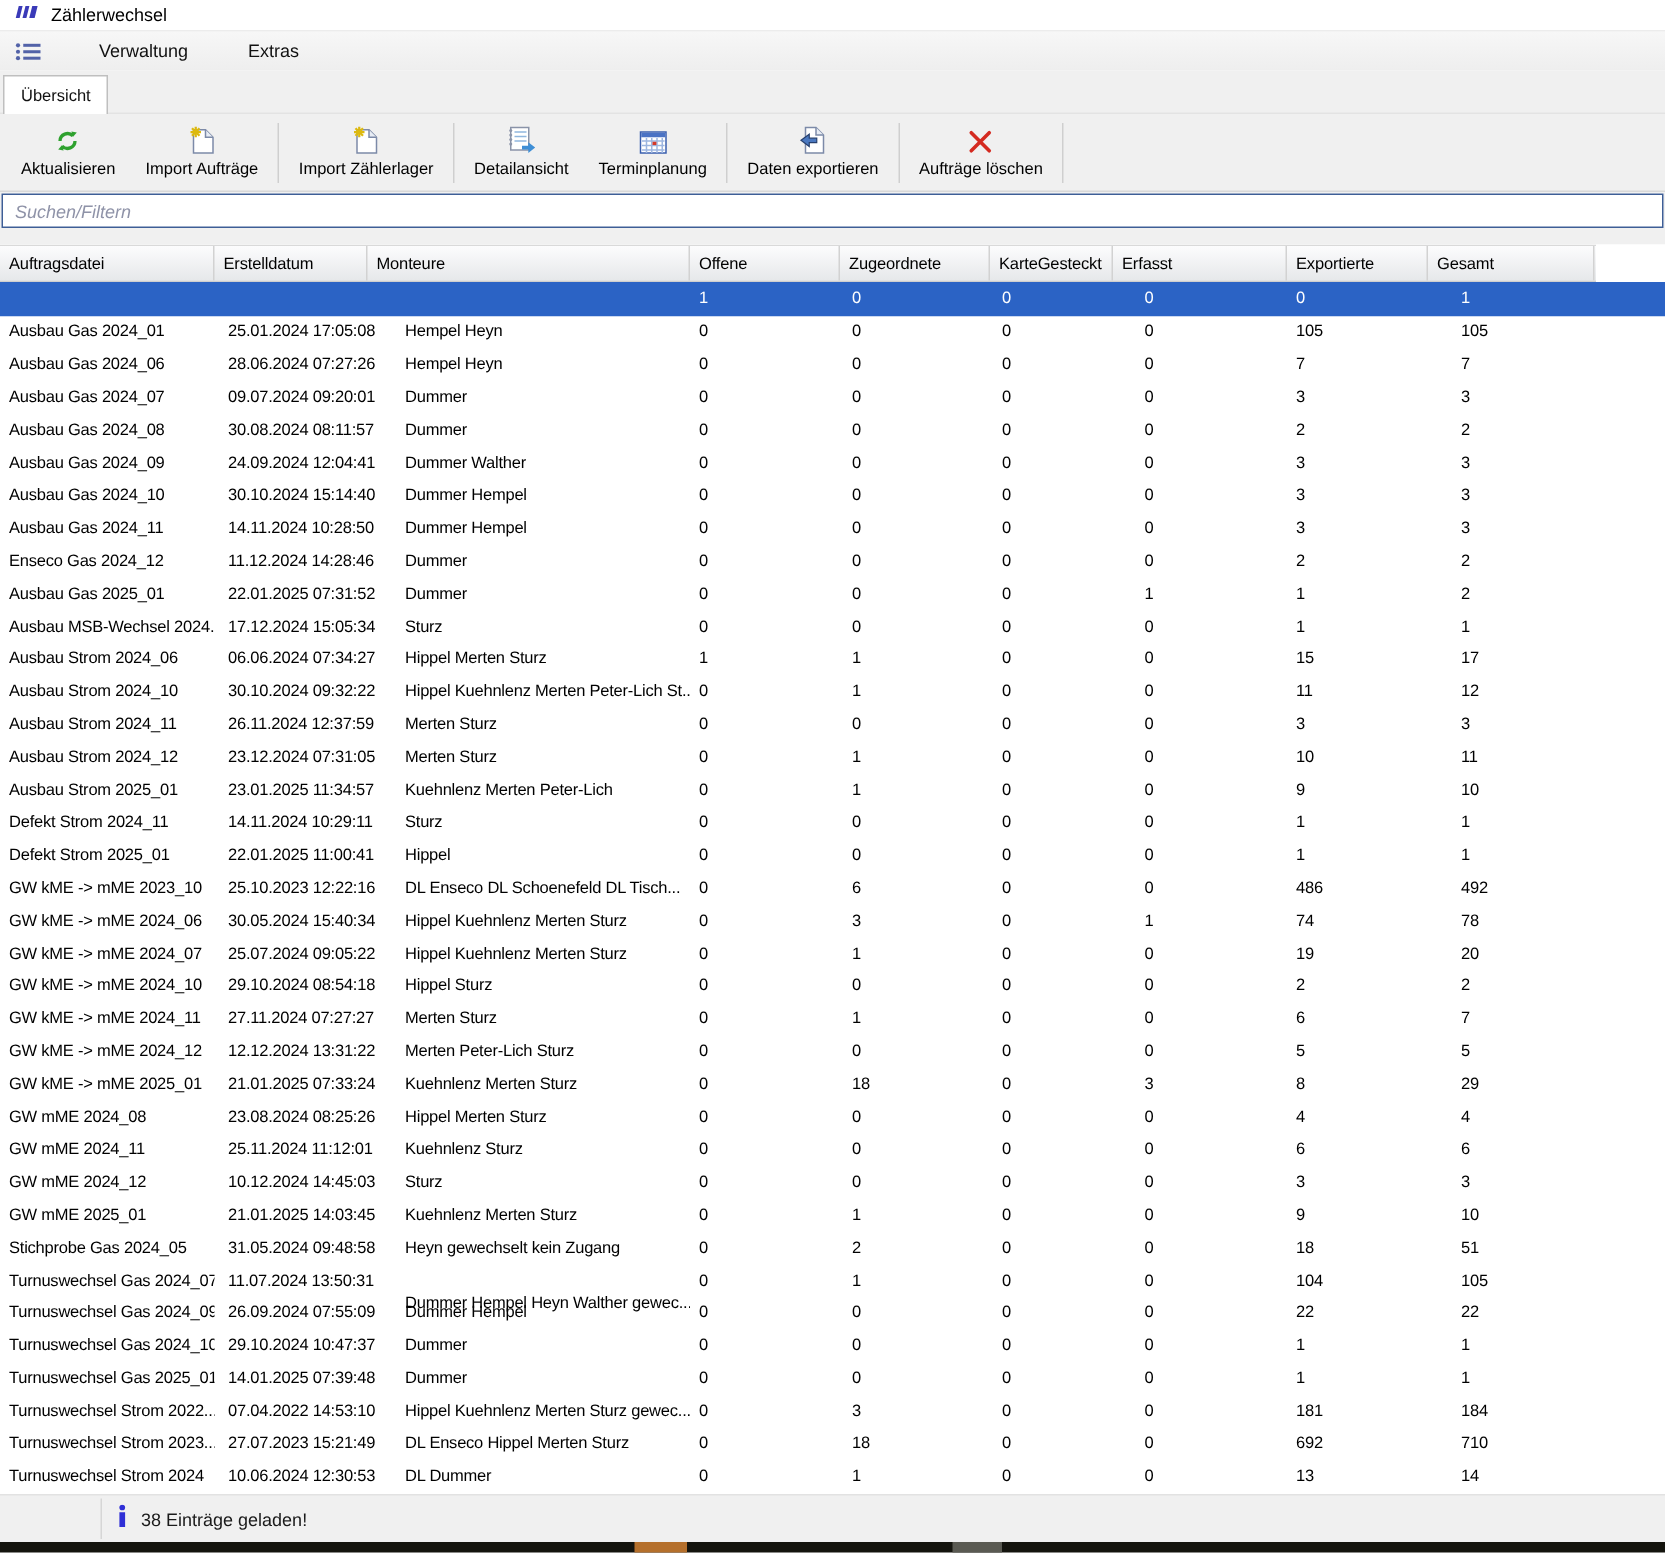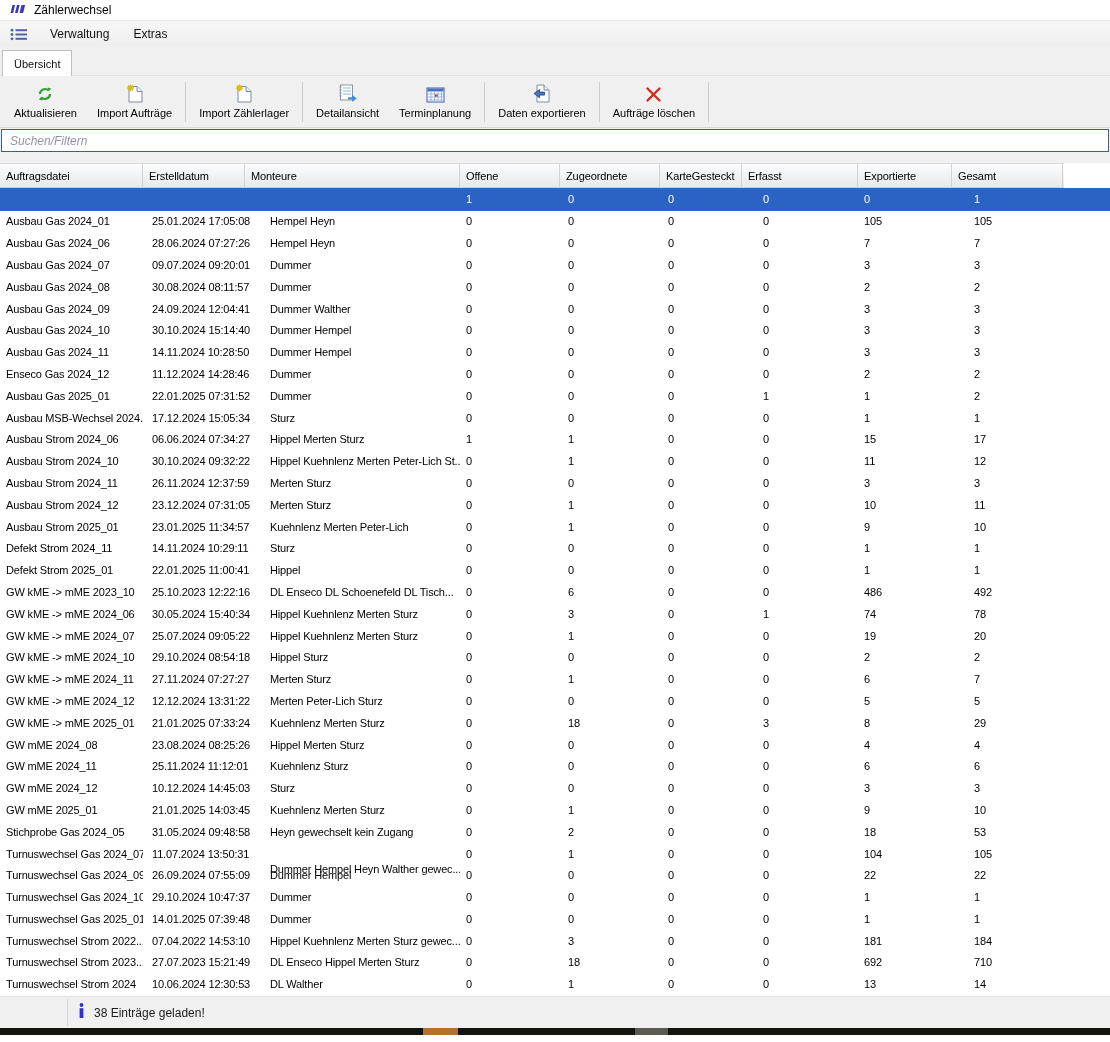--- a/index.html
+++ b/index.html
@@ -4,21 +4,21 @@
 <style>
   * { box-sizing: border-box; margin: 0; padding: 0; }
   html,body { width:1110px; height:1042px; overflow:hidden; }
   body { font-family:"Liberation Sans", sans-serif; background:#fff; color:#000; position:relative; }
 
   
   .titlebar { height:20px; background:#fff; display:flex; align-items:center; padding-left:7px; gap:7px; }
   .title-text { font-size:12px; color:#000; }
 
   
-  .menubar { height:27px; background:linear-gradient(#f7f7f7,#eeeeee); display:flex; align-items:center; padding-left:10px; gap:4px; border-top:1px solid #ececec; }
+  .menubar { height:27px; background:linear-gradient(#f7f7f7,#eeeeee); display:flex; align-items:center; padding-left:10px; gap:20px; border-top:1px solid #ececec; }
   .menu-list-icon { display:flex; align-items:center; margin-right:8px; }
   .menu-item { font-size:12px; padding:4px 10px; color:#111; }
 
   
   .tabstrip { height:29px; background:#f0f0f0; display:flex; align-items:flex-end; padding-left:2px; border-bottom:1px solid #e3e3e3; }
   .tab { background:#fff; border:1px solid #bfbfbf; border-bottom:none; height:26px; margin-bottom:-1px; padding:0 11px; font-size:11px; display:flex; align-items:center; color:#111; }
 
   
   .toolbar { height:52px; background:#f0f0f0; border-bottom:1px solid #d8d8d8; display:flex; align-items:center; padding-left:4px; }
   .tool-btn { display:flex; flex-direction:column; align-items:center; justify-content:flex-end; gap:4px; padding:3px 10px 5px 10px; font-size:11px; color:#000; min-width:68px; }
@@ -546,21 +546,21 @@
       </div>
       <div class="trow">
         <div class="tcell clip" style="width: 143px; padding-left: 6px;">Stichprobe Gas 2024_05</div>
         <div class="tcell" style="width: 102px; padding-left: 9px;">31.05.2024 09:48:58</div>
         <div class="tcell clip" style="width: 215px; padding-left: 25px;">Heyn gewechselt kein Zugang</div>
         <div class="tcell" style="width: 100px; padding-left: 6px;">0</div>
         <div class="tcell" style="width: 100px; padding-left: 8px;">2</div>
         <div class="tcell" style="width: 82px; padding-left: 8px;">0</div>
         <div class="tcell" style="width: 116px; padding-left: 21px;">0</div>
         <div class="tcell" style="width: 94px; padding-left: 6px;">18</div>
-        <div class="tcell" style="width: 111px; padding-left: 22px;">53</div>
+        <div class="tcell" style="width: 111px; padding-left: 22px;">51</div>
       </div>
       <div class="trow">
         <div class="tcell clip" style="width: 143px; padding-left: 6px;">Turnuswechsel Gas 2024_07</div>
         <div class="tcell" style="width: 102px; padding-left: 9px;">11.07.2024 13:50:31</div>
         <div class="tcell clip" style="width: 215px; padding-left: 25px; margin-top: 31px;">Dummer Hempel Heyn Walther gewec...</div>
         <div class="tcell" style="width: 100px; padding-left: 6px;">0</div>
         <div class="tcell" style="width: 100px; padding-left: 8px;">1</div>
         <div class="tcell" style="width: 82px; padding-left: 8px;">0</div>
         <div class="tcell" style="width: 116px; padding-left: 21px;">0</div>
         <div class="tcell" style="width: 94px; padding-left: 6px;">104</div>
@@ -617,21 +617,21 @@
         <div class="tcell" style="width: 100px; padding-left: 6px;">0</div>
         <div class="tcell" style="width: 100px; padding-left: 8px;">18</div>
         <div class="tcell" style="width: 82px; padding-left: 8px;">0</div>
         <div class="tcell" style="width: 116px; padding-left: 21px;">0</div>
         <div class="tcell" style="width: 94px; padding-left: 6px;">692</div>
         <div class="tcell" style="width: 111px; padding-left: 22px;">710</div>
       </div>
       <div class="trow">
         <div class="tcell clip" style="width: 143px; padding-left: 6px;">Turnuswechsel Strom 2024</div>
         <div class="tcell" style="width: 102px; padding-left: 9px;">10.06.2024 12:30:53</div>
-        <div class="tcell clip" style="width: 215px; padding-left: 25px;">DL Walther</div>
+        <div class="tcell clip" style="width: 215px; padding-left: 25px;">DL Dummer</div>
         <div class="tcell" style="width: 100px; padding-left: 6px;">0</div>
         <div class="tcell" style="width: 100px; padding-left: 8px;">1</div>
         <div class="tcell" style="width: 82px; padding-left: 8px;">0</div>
         <div class="tcell" style="width: 116px; padding-left: 21px;">0</div>
         <div class="tcell" style="width: 94px; padding-left: 6px;">13</div>
         <div class="tcell" style="width: 111px; padding-left: 22px;">14</div>
       </div>
     </div>
 </div>
 

